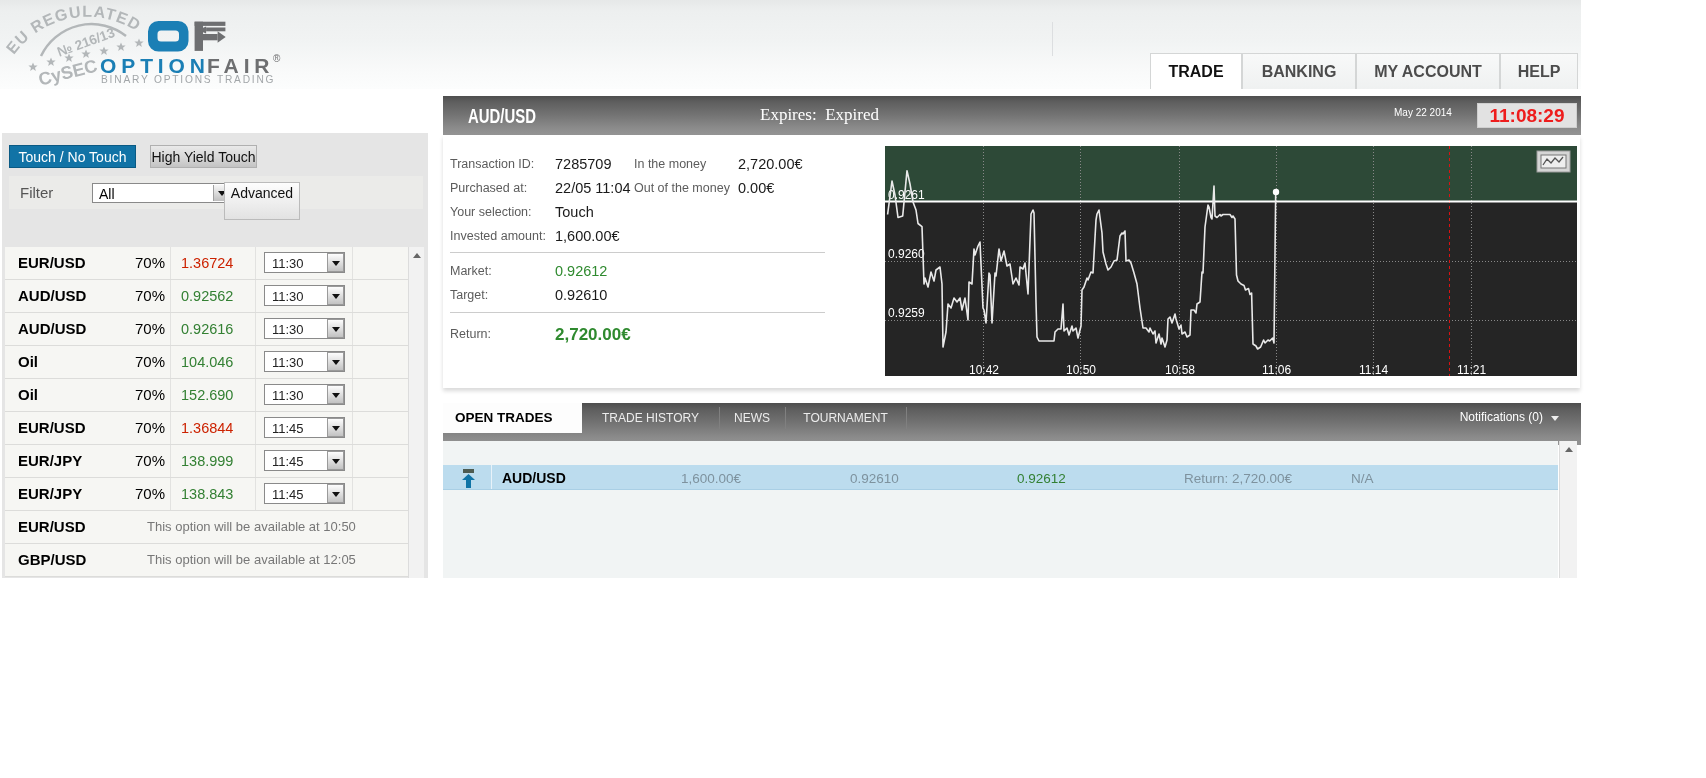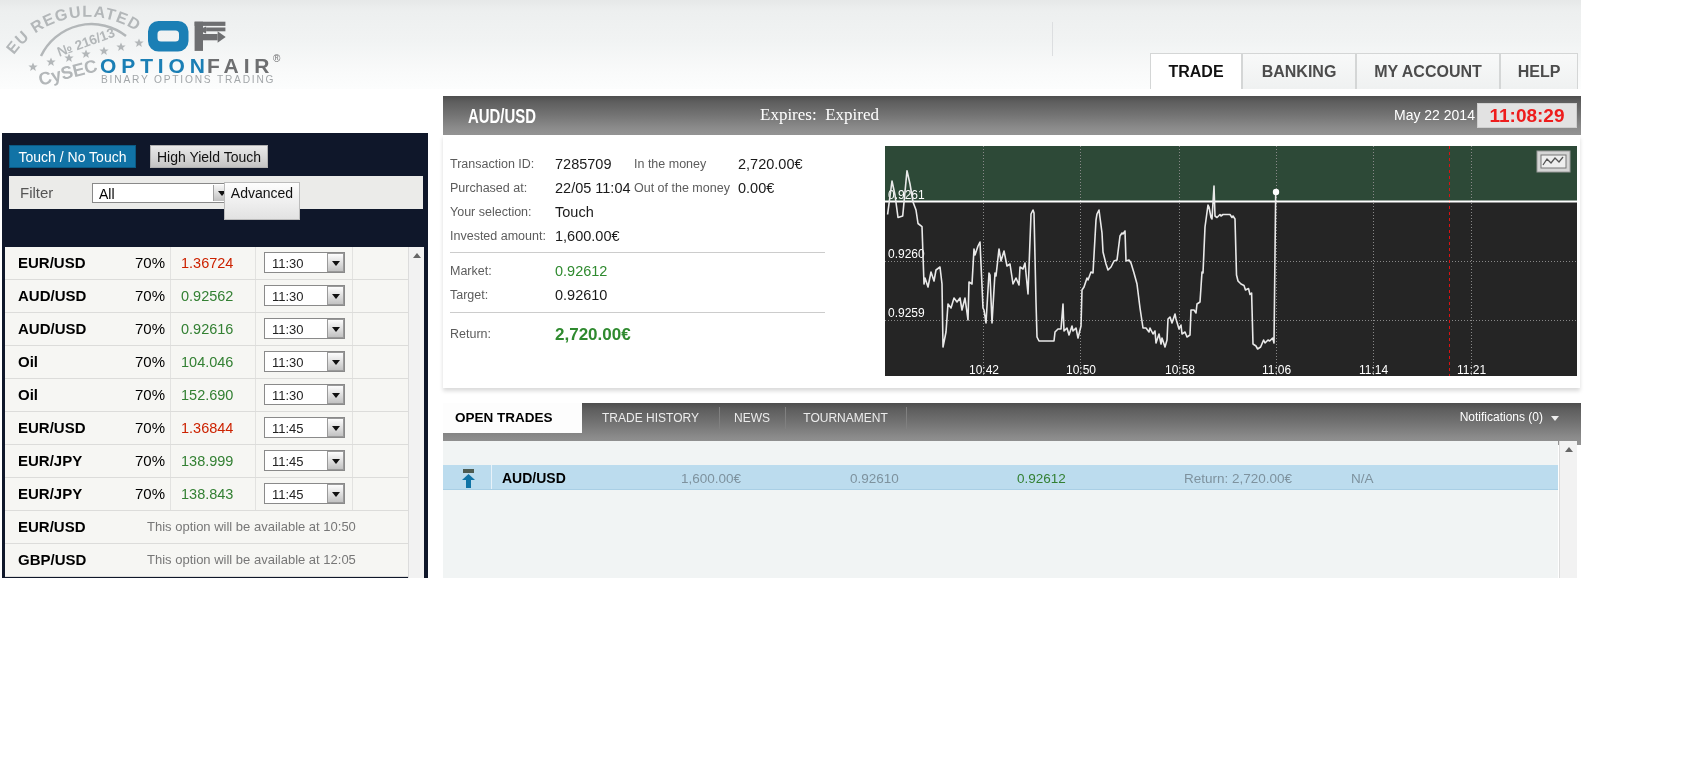--- a/index.html
+++ b/index.html
@@ -17,21 +17,21 @@
 .navtab.on { background:#fff; color:#111; border-color:#dcdege; }
 
 
 .gbar { background:linear-gradient(180deg,#4e4e4e 0%,#5e5e5e 15%,#737373 48%,#8b8b8b 82%,#949494 100%); }
 
 
 #ltabs { position:absolute; left:2px; top:97px; width:426px; height:36px; }
 .ltab { position:absolute; top:0; height:36px; line-height:36px; text-align:center;
   color:#f0f0f0; font-size:14.5px; white-space:nowrap; }
 .ltab.on { background:#fcfcfc; color:#000; top:-1px; height:38px; line-height:39px; font-size:14.5px;}
-#lbody { position:absolute; left:2px; top:133px; width:426px; height:445px; background:#0f172a; }
+#lbody { position:absolute; left:2px; top:133px; width:426px; height:445px; background:#e5e5e5; }
 .bluebtn { position:absolute; background:#1173a6; border:1px solid #0a5a84; color:#fff;
   font-size:14px; text-align:center; }
 .graybtn { position:absolute; background:linear-gradient(180deg,#e9e9e9 0%,#d5d5d5 60%,#c3c3c3 100%);
   border:1px solid #b0b0b0; color:#111; font-size:14px; text-align:center; }
 #filterbar { position:absolute; left:7px; top:43px; width:414px; height:33px; background:#ebebe9; }
 .selectbox { position:absolute; background:#fff; border:1px solid #898989; }
 .selarrow { position:absolute; right:1px; top:1px; bottom:1px;
   background:linear-gradient(180deg,#f6f6f6 0%,#dcdcdc 50%,#bfbfbf 100%); border-left:1px solid #a0a0a0; }
 .selarrow:after { content:""; position:absolute; left:50%; top:50%; margin-left:-4px; margin-top:-2px;
   border-left:4px solid transparent; border-right:4px solid transparent; border-top:5px solid #111; }
@@ -120,21 +120,21 @@
     </svg>
     <div class="abs" style="left:1052px;top:22px;width:1px;height:34px;background:#dcdee0"></div>
     <div class="navtab on" style="left:1150px;width:92px;">TRADE</div>
     <div class="navtab" style="left:1242px;width:114px;">BANKING</div>
     <div class="navtab" style="left:1356px;width:144px;">MY ACCOUNT</div>
     <div class="navtab" style="left:1500px;width:78px;">HELP</div>
   </div>
 
   <div id="lbody">
     <div class="bluebtn" style="left:7px;top:12px;width:127px;height:23px;line-height:22px;">Touch / No Touch</div>
-    <div class="graybtn" style="left:148px;top:12px;width:118px;height:23px;line-height:22px;">High Yield Touch</div>
+    <div class="graybtn" style="left:148px;top:12px;width:107px;height:23px;line-height:22px;">High Yield Touch</div>
     <div id="filterbar">
       <div class="abs" style="left:11px;top:8px;font-size:15px;color:#555;">Filter</div>
       <div class="selectbox" style="left:63px;top:7px;width:139px;height:20px;margin-left:20px;">
         <div class="abs" style="left:6px;top:2px;font-size:14px;color:#000;">All</div>
         <div class="selarrow" style="width:16px;"></div>
       </div>
       <div class="graybtn" style="left:215px;top:6px;width:76px;height:38px;line-height:21px;background:linear-gradient(180deg,#fdfdfd,#e2e2e2);border-color:#bbb;">Advanced</div>
     </div>
     <div id="ltable">
       <div class="lrow" style="top:23px;">
@@ -245,21 +245,21 @@
         <div class="sbtn" style="top:0;">
             <div class="tri-up"></div>
           </div>
       </div>
     </div>
   </div>
 
   <div id="rtitle" class="gbar">
     <div class="abs" style="left:25px;top:8px;font-size:21px;font-weight:bold;color:#fff;transform:scaleX(0.71);transform-origin:left top;">AUD/USD</div>
     <div class="abs" style="left:317px;top:9px;font-size:17px;color:#fff;font-family:'Liberation Serif',serif;">Expires:&nbsp; Expired</div>
-    <div class="abs" style="left:951px;top:11px;font-size:14px;color:#fff;">May 22 2014</div>
+    <div class="abs" style="left:951px;top:11px;font-size:10px;color:#fff;">May 22 2014</div>
     <div id="clockbox">11:08:29</div>
   </div>
 
   <div id="rmain">
     <div class="ilab" style="left:7px;top:22px;">Transaction ID:</div>
     <div class="ival" style="left:112px;top:21px;">7285709</div>
     <div class="ilab" style="left:191px;top:22px;">In the money</div>
     <div class="ival" style="left:295px;top:21px;">2,720.00€</div>
     <div class="ilab" style="left:7px;top:46px;">Purchased at:</div>
     <div class="ival" style="left:112px;top:45px;">22/05 11:04</div>

